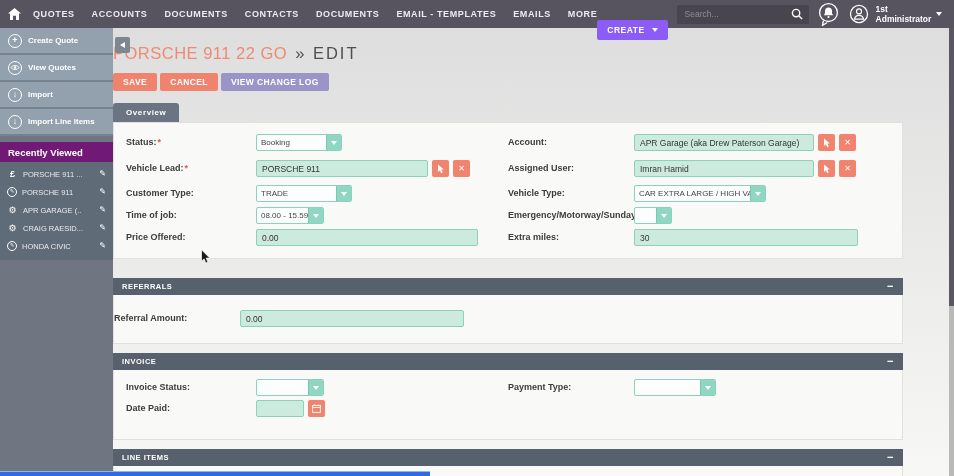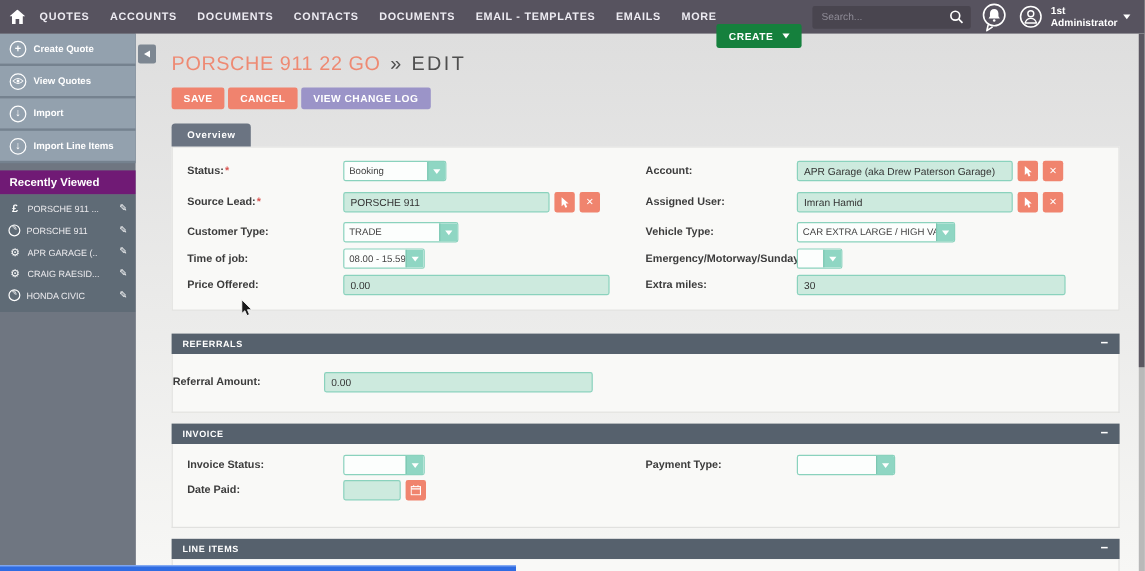--- a/index.html
+++ b/index.html
@@ -6,21 +6,21 @@
   *{box-sizing:border-box;}
   .app{position:relative;width:954px;height:476px;overflow:hidden;background:#e8e8e8;
        font-family:"Liberation Sans",sans-serif;-webkit-font-smoothing:antialiased;}
   
   .navbar{position:absolute;top:0;left:0;right:0;height:28px;background:#57535f;
           display:flex;align-items:center;padding:0 8px;z-index:20;}
   .home-btn{display:flex;align-items:center;justify-content:center;width:20px;height:20px;}
   .nav-list{display:flex;gap:17px;margin-left:12px;align-items:center;}
   .nav-item{color:#edebf2;font-size:9px;font-weight:700;letter-spacing:.6px;white-space:nowrap;cursor:default;}
   .nav-right{display:flex;align-items:center;margin-left:auto;}
-  .create-btn{background:#15803d;height:20px;display:flex;align-items:center;gap:7px;padding:0 10px;
+  .create-btn{background:#8b5cf6;height:20px;display:flex;align-items:center;gap:7px;padding:0 10px;
               border:none;border-radius:2px;color:#fff;font-size:8.5px;font-weight:700;letter-spacing:.5px;font-family:inherit;margin-top:32px;}
   .caret{width:0;height:0;border-left:3.5px solid transparent;border-right:3.5px solid transparent;border-top:4.5px solid #fff;}
   .search-box{background:#49454f;height:19px;width:132px;display:flex;align-items:center;border-radius:2px;margin-left:9px;padding:0 6px;gap:16px;}
   .search-input{flex:1;background:transparent;border:none;color:#cfcdd6;font-size:8.5px;outline:none;font-family:inherit;min-width:0;}
   .search-input::placeholder{color:#8f8c97;}
   .nav-icon{margin-left:8px;display:flex;align-items:center;}
   .user-menu{display:flex;align-items:center;gap:5px;color:#fff;font-size:8.5px;font-weight:700;margin-left:6px;padding-right:4px;}
   
   .sidebar{position:absolute;top:28px;left:0;width:113px;bottom:0;background:#6f7681;display:flex;flex-direction:column;z-index:5;}
   .side-actions{background:#75828f;}
@@ -36,21 +36,21 @@
   .rv-ico{width:11px;flex-shrink:0;font-size:9px;color:#fff;text-align:center;line-height:1;}
   .rv-ico.circled{width:10px;height:10px;border:1px solid #fff;border-radius:50%;font-size:5.5px;
                   display:flex;align-items:center;justify-content:center;}
   .rv-edit{margin-left:auto;color:#fff;font-size:8px;line-height:1;}
   .side-fill{flex:1;background:#6f7681;}
   .collapse-btn{position:absolute;left:115px;top:37px;width:15px;height:16px;background:#7d8792;border:none;
                 border-radius:2px;display:flex;align-items:center;justify-content:center;z-index:12;}
   .tri-left{width:0;height:0;border-top:3.5px solid transparent;border-bottom:3.5px solid transparent;border-right:5px solid #fff;}
   
   .main{position:absolute;left:113px;top:28px;right:0;bottom:0;background:linear-gradient(#dedede,#f7f7f5);
-        padding-left:30px;overflow:hidden;}
+        overflow:hidden;}
   .page-title{margin:16px 0 0;font-size:16.5px;font-weight:400;display:flex;gap:8px;align-items:baseline;letter-spacing:.5px;}
   .title-text{color:#ee8a73;}
   .title-sep{color:#4f4f4f;}
   .title-mode{color:#4f4f4f;letter-spacing:2px;}
   .action-row{margin-top:10px;display:flex;gap:3px;}
   .btn{padding:4px 10px;font-size:8.5px;font-weight:700;color:#fff;border:none;border-radius:2px;
        letter-spacing:.4px;font-family:inherit;}
   .btn-salmon{background:#f0836e;}
   .btn-purple{background:#9b94c8;}
   .tab{display:inline-block;margin-top:12px;padding:5px 13px;background:#6b7482;color:#fff;font-size:8px;
@@ -238,21 +238,21 @@
             <button class="sq-btn">
               <svg width="9" height="10" viewBox="0 0 10 12">
                   <path d="M2 0.5 L2 9.5 L4.3 7.4 L5.8 11 L7.6 10.2 L6.1 6.7 L9 6.7 Z" fill="#fff"></path>
                 </svg>
             </button>
             <button class="sq-btn">✕</button>
           </div>
         </div>
         <div class="frow mb8">
           <div class="fcell c1">
-            <span class="flabel"><span>Source Lead:</span><span class="req">*</span></span>
+            <span class="flabel"><span>Vehicle Lead:</span><span class="req">*</span></span>
             <input class="mint-input" style="width: 172px;" value="PORSCHE 911">
             <button class="sq-btn">
               <svg width="9" height="10" viewBox="0 0 10 12">
                   <path d="M2 0.5 L2 9.5 L4.3 7.4 L5.8 11 L7.6 10.2 L6.1 6.7 L9 6.7 Z" fill="#fff"></path>
                 </svg>
             </button>
             <button class="sq-btn">✕</button>
           </div>
           <div class="fcell c2">
             <span class="flabel">Assigned User:</span>

